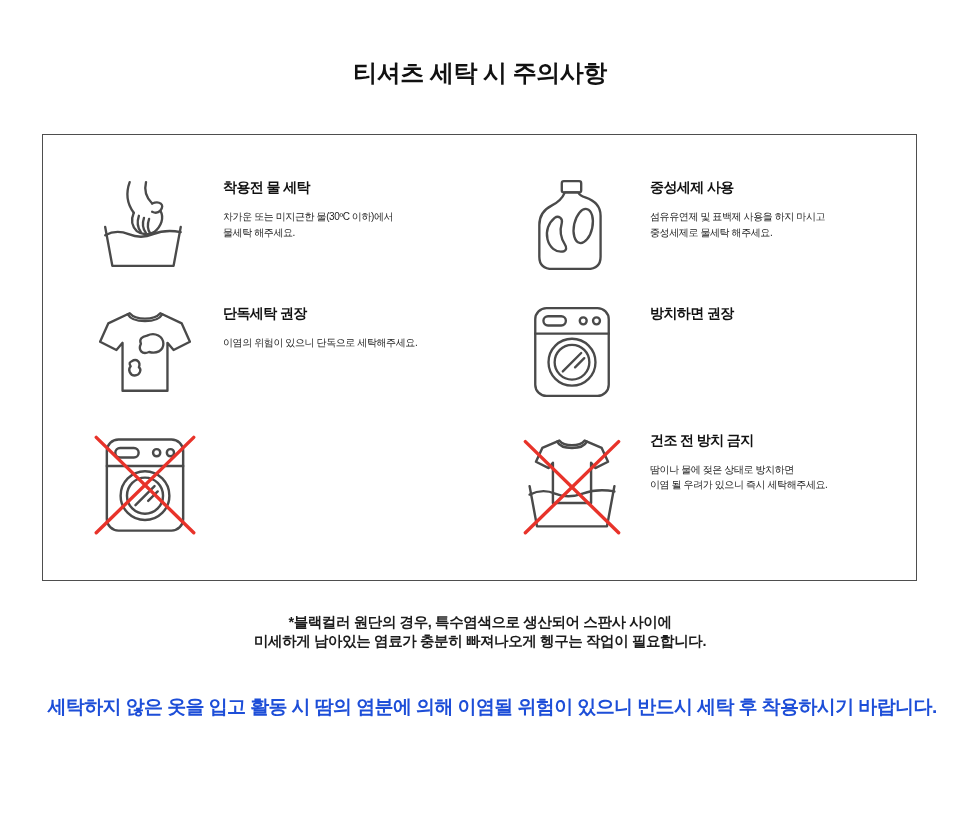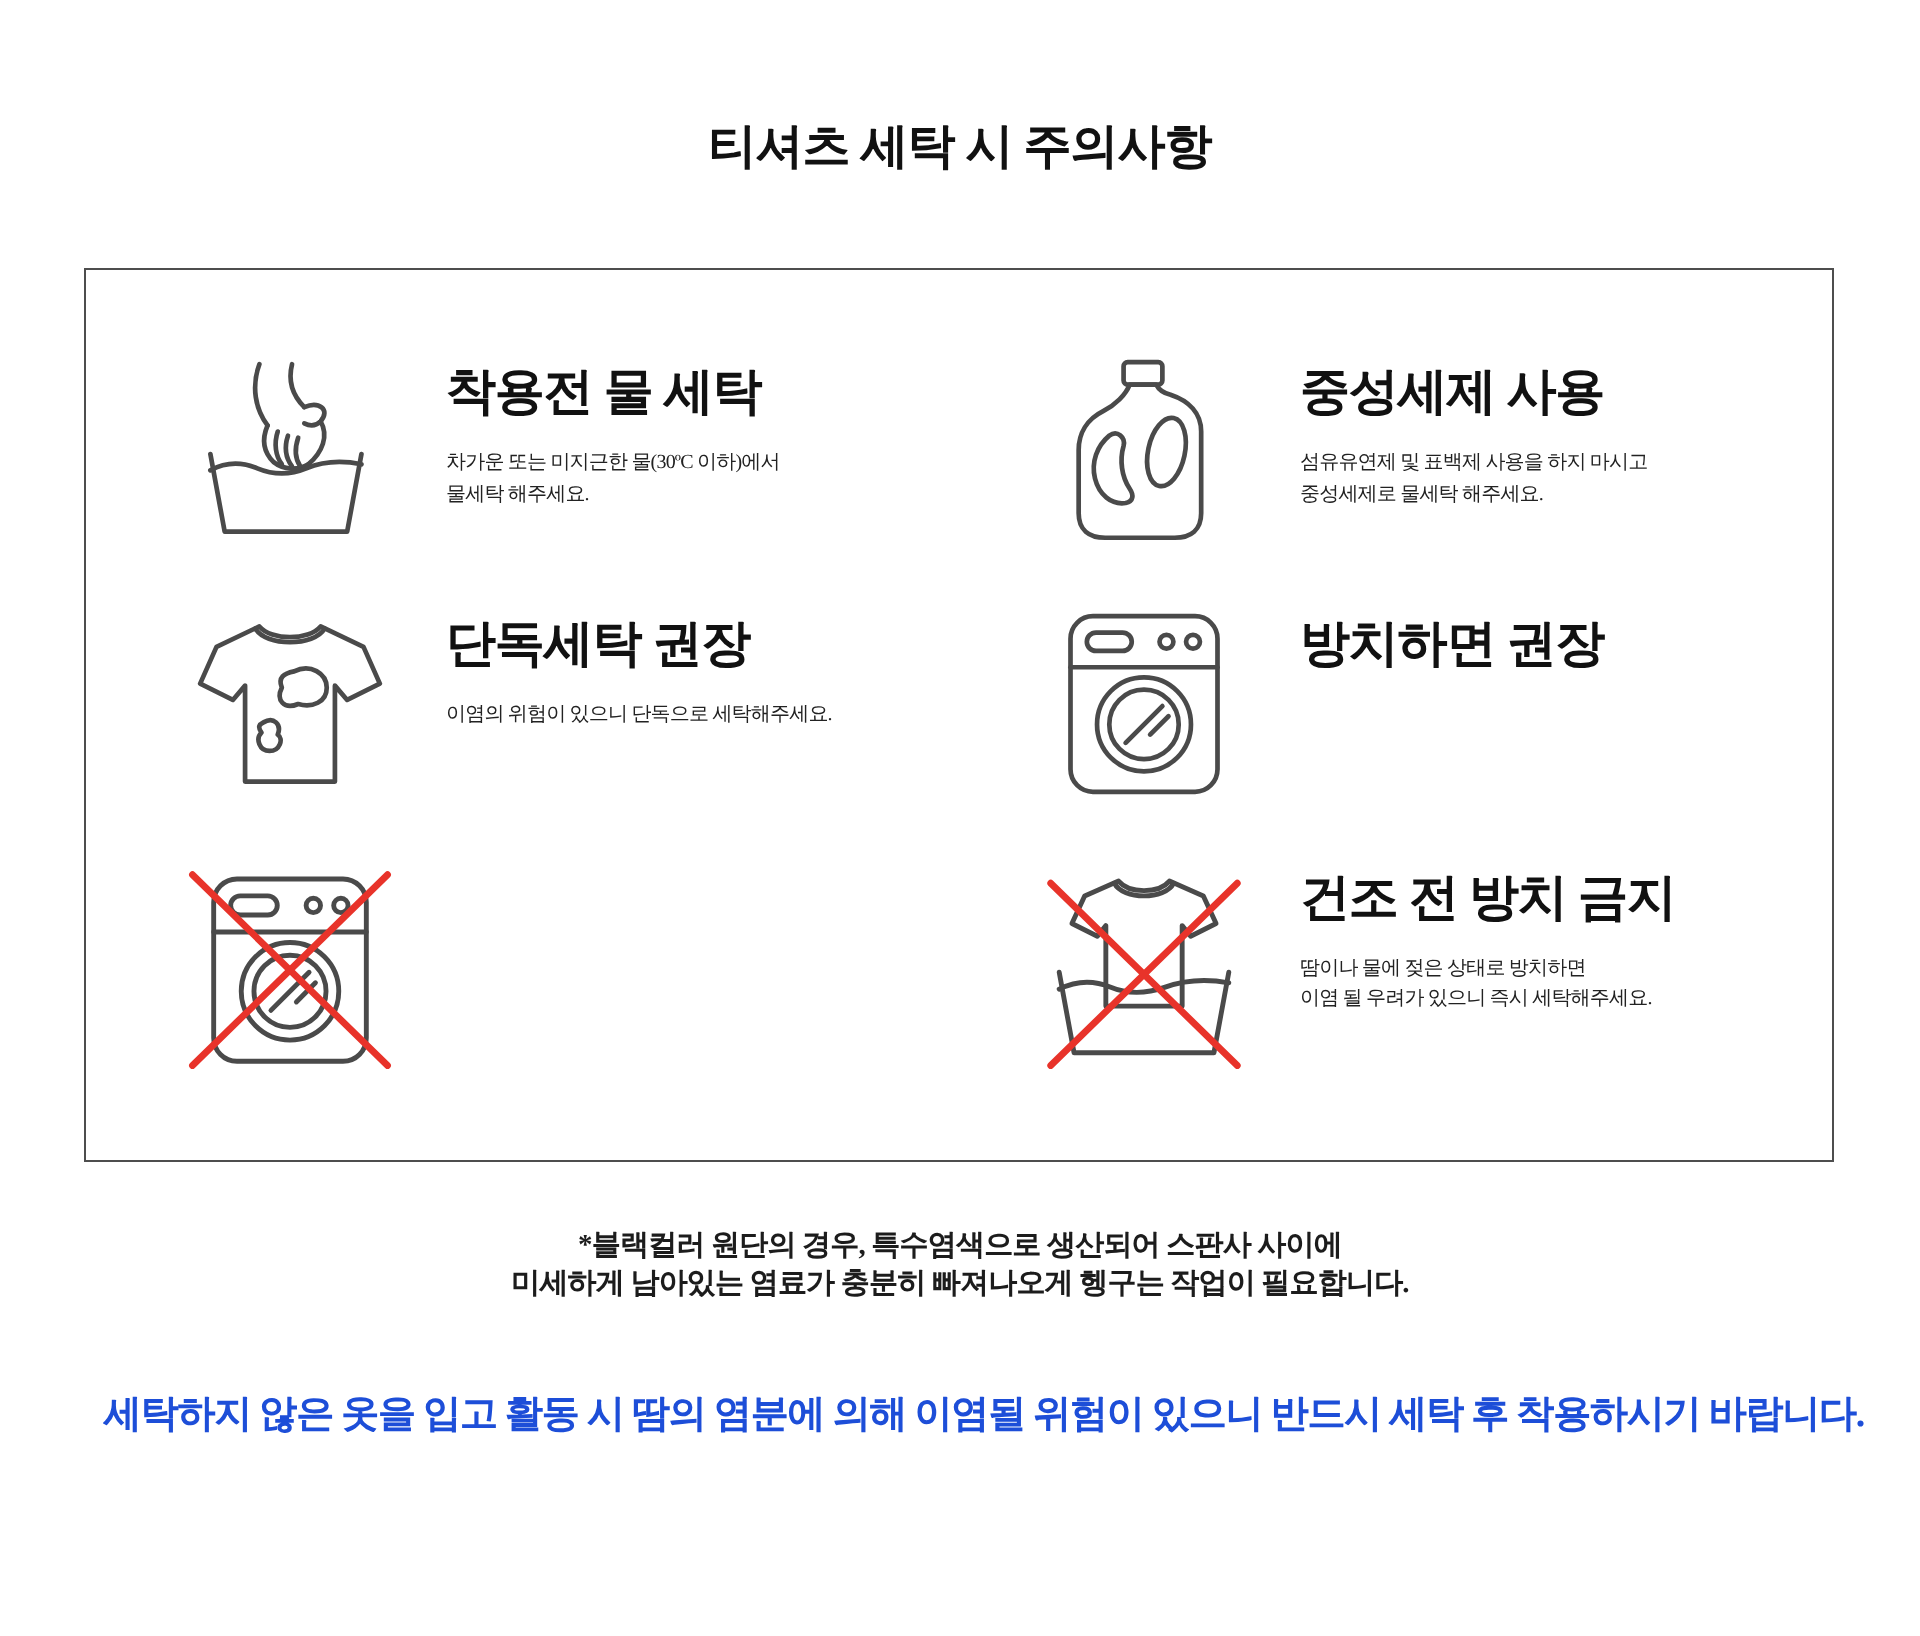--- a/index.html
+++ b/index.html
@@ -3,21 +3,21 @@
 <meta charset="utf-8">
 <style>
   * { margin: 0; padding: 0; box-sizing: border-box; }
   html, body {
     width: 960px; height: 818px;
     background: #ffffff;
     font-family: "Liberation Sans", "DejaVu Sans", sans-serif;
     color: #1c1c1c;
     overflow: hidden;
   }
-  .page { width: 960px; height: 612px; position: relative; font-family: Liberation Serif, serif; }
+  .page { width: 960px; height: 612px; position: relative; }
 
   .page-title {
     padding-top: 57px;
     text-align: center;
     font-size: 24px;
     font-weight: 800;
     letter-spacing: -0.5px;
     color: #111;
   }
 
@@ -42,21 +42,21 @@
     width: 112px;
     flex: 0 0 112px;
     margin-right: 22px;
     display: flex;
     align-items: flex-start;
     justify-content: center;
   }
   .care-icon svg { display: block; }
   .care-text { padding-top: 2px; }
   .care-heading {
-    font-size: 25px;
+    font-size: 14px;
     font-weight: 800;
     letter-spacing: -0.6px;
     color: #111;
     margin-bottom: 12px;
   }
   .care-desc {
     font-size: 10px;
     font-weight: 400;
     letter-spacing: -0.4px;
     line-height: 1.58;

